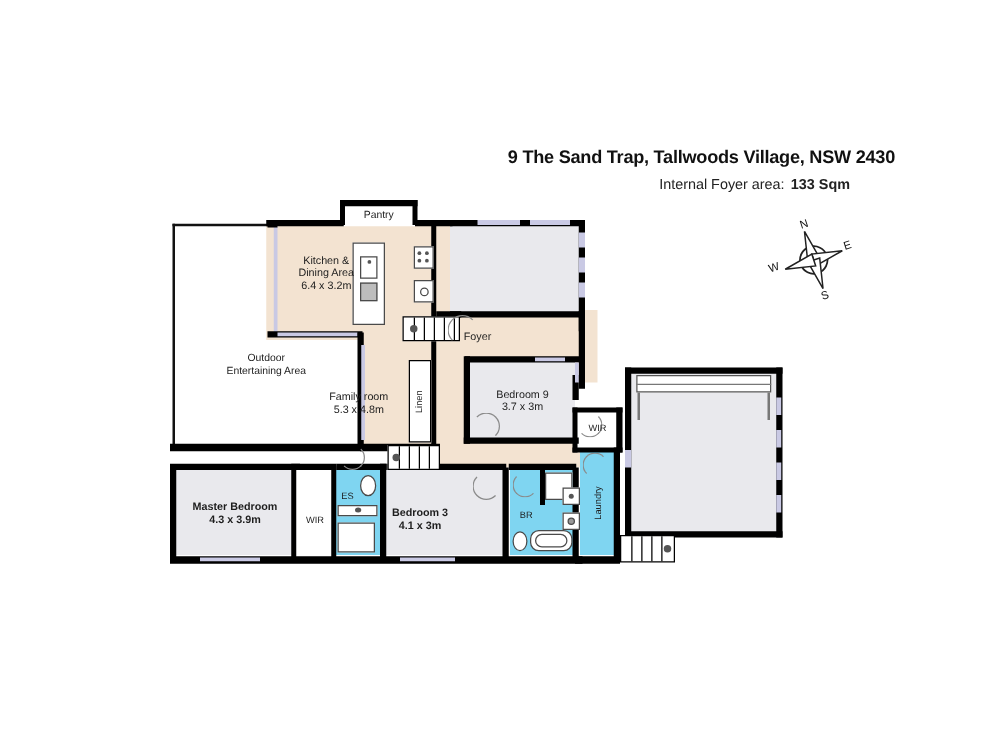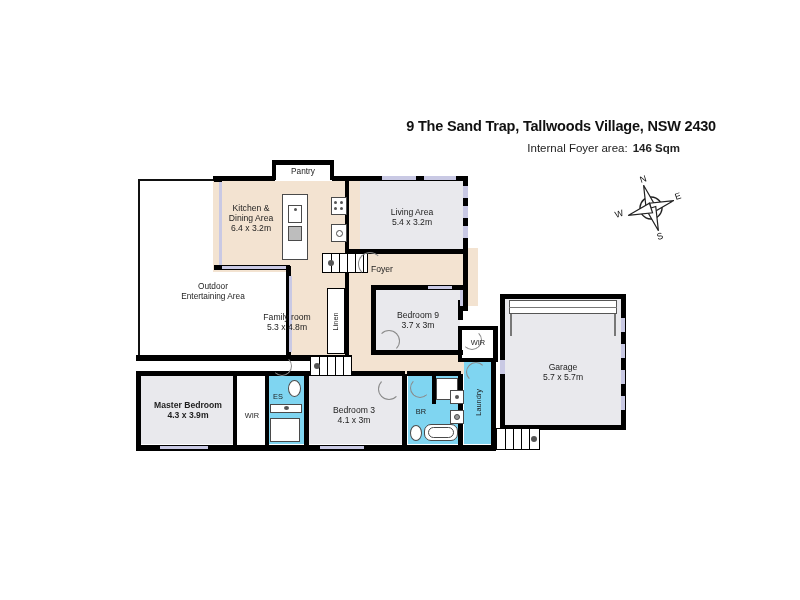--- a/index.html
+++ b/index.html
@@ -66,21 +66,21 @@
   .compass{position:absolute;left:612px;top:168px;width:78px;height:76px;}
   .compass svg{display:block;}
 </style>
 </head>
 <body>
 
 <div id="stage">
 
   <div class="title">9 The Sand Trap, Tallwoods Village, NSW 2430</div>
   <div class="subline">
-    <span>Internal Foyer area:</span><span class="area">146 Sqm</span>
+    <span>Internal Foyer area:</span><span class="area">133 Sqm</span>
   </div>
 
   <div class="plan">
 
     <div class="rm fill-white" style="left:138px;top:179px;width:150px;height:177px;"></div>
 
     <div class="rm fill-beige" style="left:213px;top:180px;width:130px;height:92px;"></div>
     <div class="rm fill-beige" style="left:288px;top:180px;width:60px;height:180px;"></div>
     <div class="rm fill-beige" style="left:288px;top:268px;width:60px;height:92px;"></div>
     <div class="rm fill-beige" style="left:348px;top:248px;width:130px;height:58px;"></div>
@@ -260,30 +260,26 @@
     <div class="door" style="left:358px;top:252px;width:22px;height:22px;transform:rotate(0deg);"></div>
     <div class="door" style="left:378px;top:330px;width:20px;height:20px;transform:rotate(90deg);"></div>
     <div class="door" style="left:462px;top:330px;width:18px;height:18px;transform:rotate(180deg);"></div>
     <div class="door" style="left:378px;top:378px;width:20px;height:20px;transform:rotate(270deg);"></div>
     <div class="door" style="left:466px;top:362px;width:18px;height:18px;transform:rotate(0deg);"></div>
     <div class="door" style="left:410px;top:378px;width:18px;height:18px;transform:rotate(270deg);"></div>
     <div class="door" style="left:272px;top:356px;width:18px;height:18px;transform:rotate(180deg);"></div>
 
     <div class="lbl" style="left:274px;top:167px;width:58px;"><span>Pantry</span></div>
 
-    <div class="lbl big" style="left:196px;top:203px;width:110px;">
+    <div class="lbl big" style="left:206px;top:203px;width:110px;">
       <div>Kitchen &amp;</div>
       <div>Dining Area</div>
       <div>6.4 x 3.2m</div>
     </div>
 
-    <div class="lbl big" style="left:358px;top:207px;width:108px;">
-      <div>Living Area</div>
-      <div>5.4 x 3.2m</div>
-    </div>
 
     <div class="lbl big" style="left:356px;top:264px;width:52px;">
       <span>Foyer</span>
     </div>
 
     <div class="lbl" style="left:142px;top:282px;width:142px;">
       <div>Outdoor</div>
       <div>Entertaining Area</div>
     </div>
 
@@ -298,39 +294,35 @@
 
     <div class="lbl big" style="left:376px;top:310px;width:84px;">
       <div>Bedroom 9</div>
       <div>3.7 x 3m</div>
     </div>
 
     <div class="lbl sm" style="left:460px;top:339px;width:36px;">
       <span>WIR</span>
     </div>
 
-    <div class="lbl big" style="left:504px;top:362px;width:118px;">
-      <div>Garage</div>
-      <div>5.7 x 5.7m</div>
-    </div>
 
     <div class="lbl big" style="left:140px;top:400px;width:96px;font-weight:bold;">
       <div>Master Bedroom</div>
       <div>4.3 x 3.9m</div>
     </div>
 
     <div class="lbl sm" style="left:236px;top:412px;width:32px;">
       <span>WIR</span>
     </div>
 
     <div class="lbl sm" style="left:270px;top:393px;width:16px;">
       <span>ES</span>
     </div>
 
-    <div class="lbl big" style="left:310px;top:405px;width:88px;">
+    <div class="lbl big" style="left:292px;top:405px;width:88px;font-weight:bold;">
       <div>Bedroom 3</div>
       <div>4.1 x 3m</div>
     </div>
 
     <div class="lbl sm" style="left:408px;top:408px;width:26px;">
       <span>BR</span>
     </div>
 
     <div class="lbl sm vert" style="left:456px;top:398px;width:46px;transform:rotate(-90deg);">
       <span>Laundry</span>

